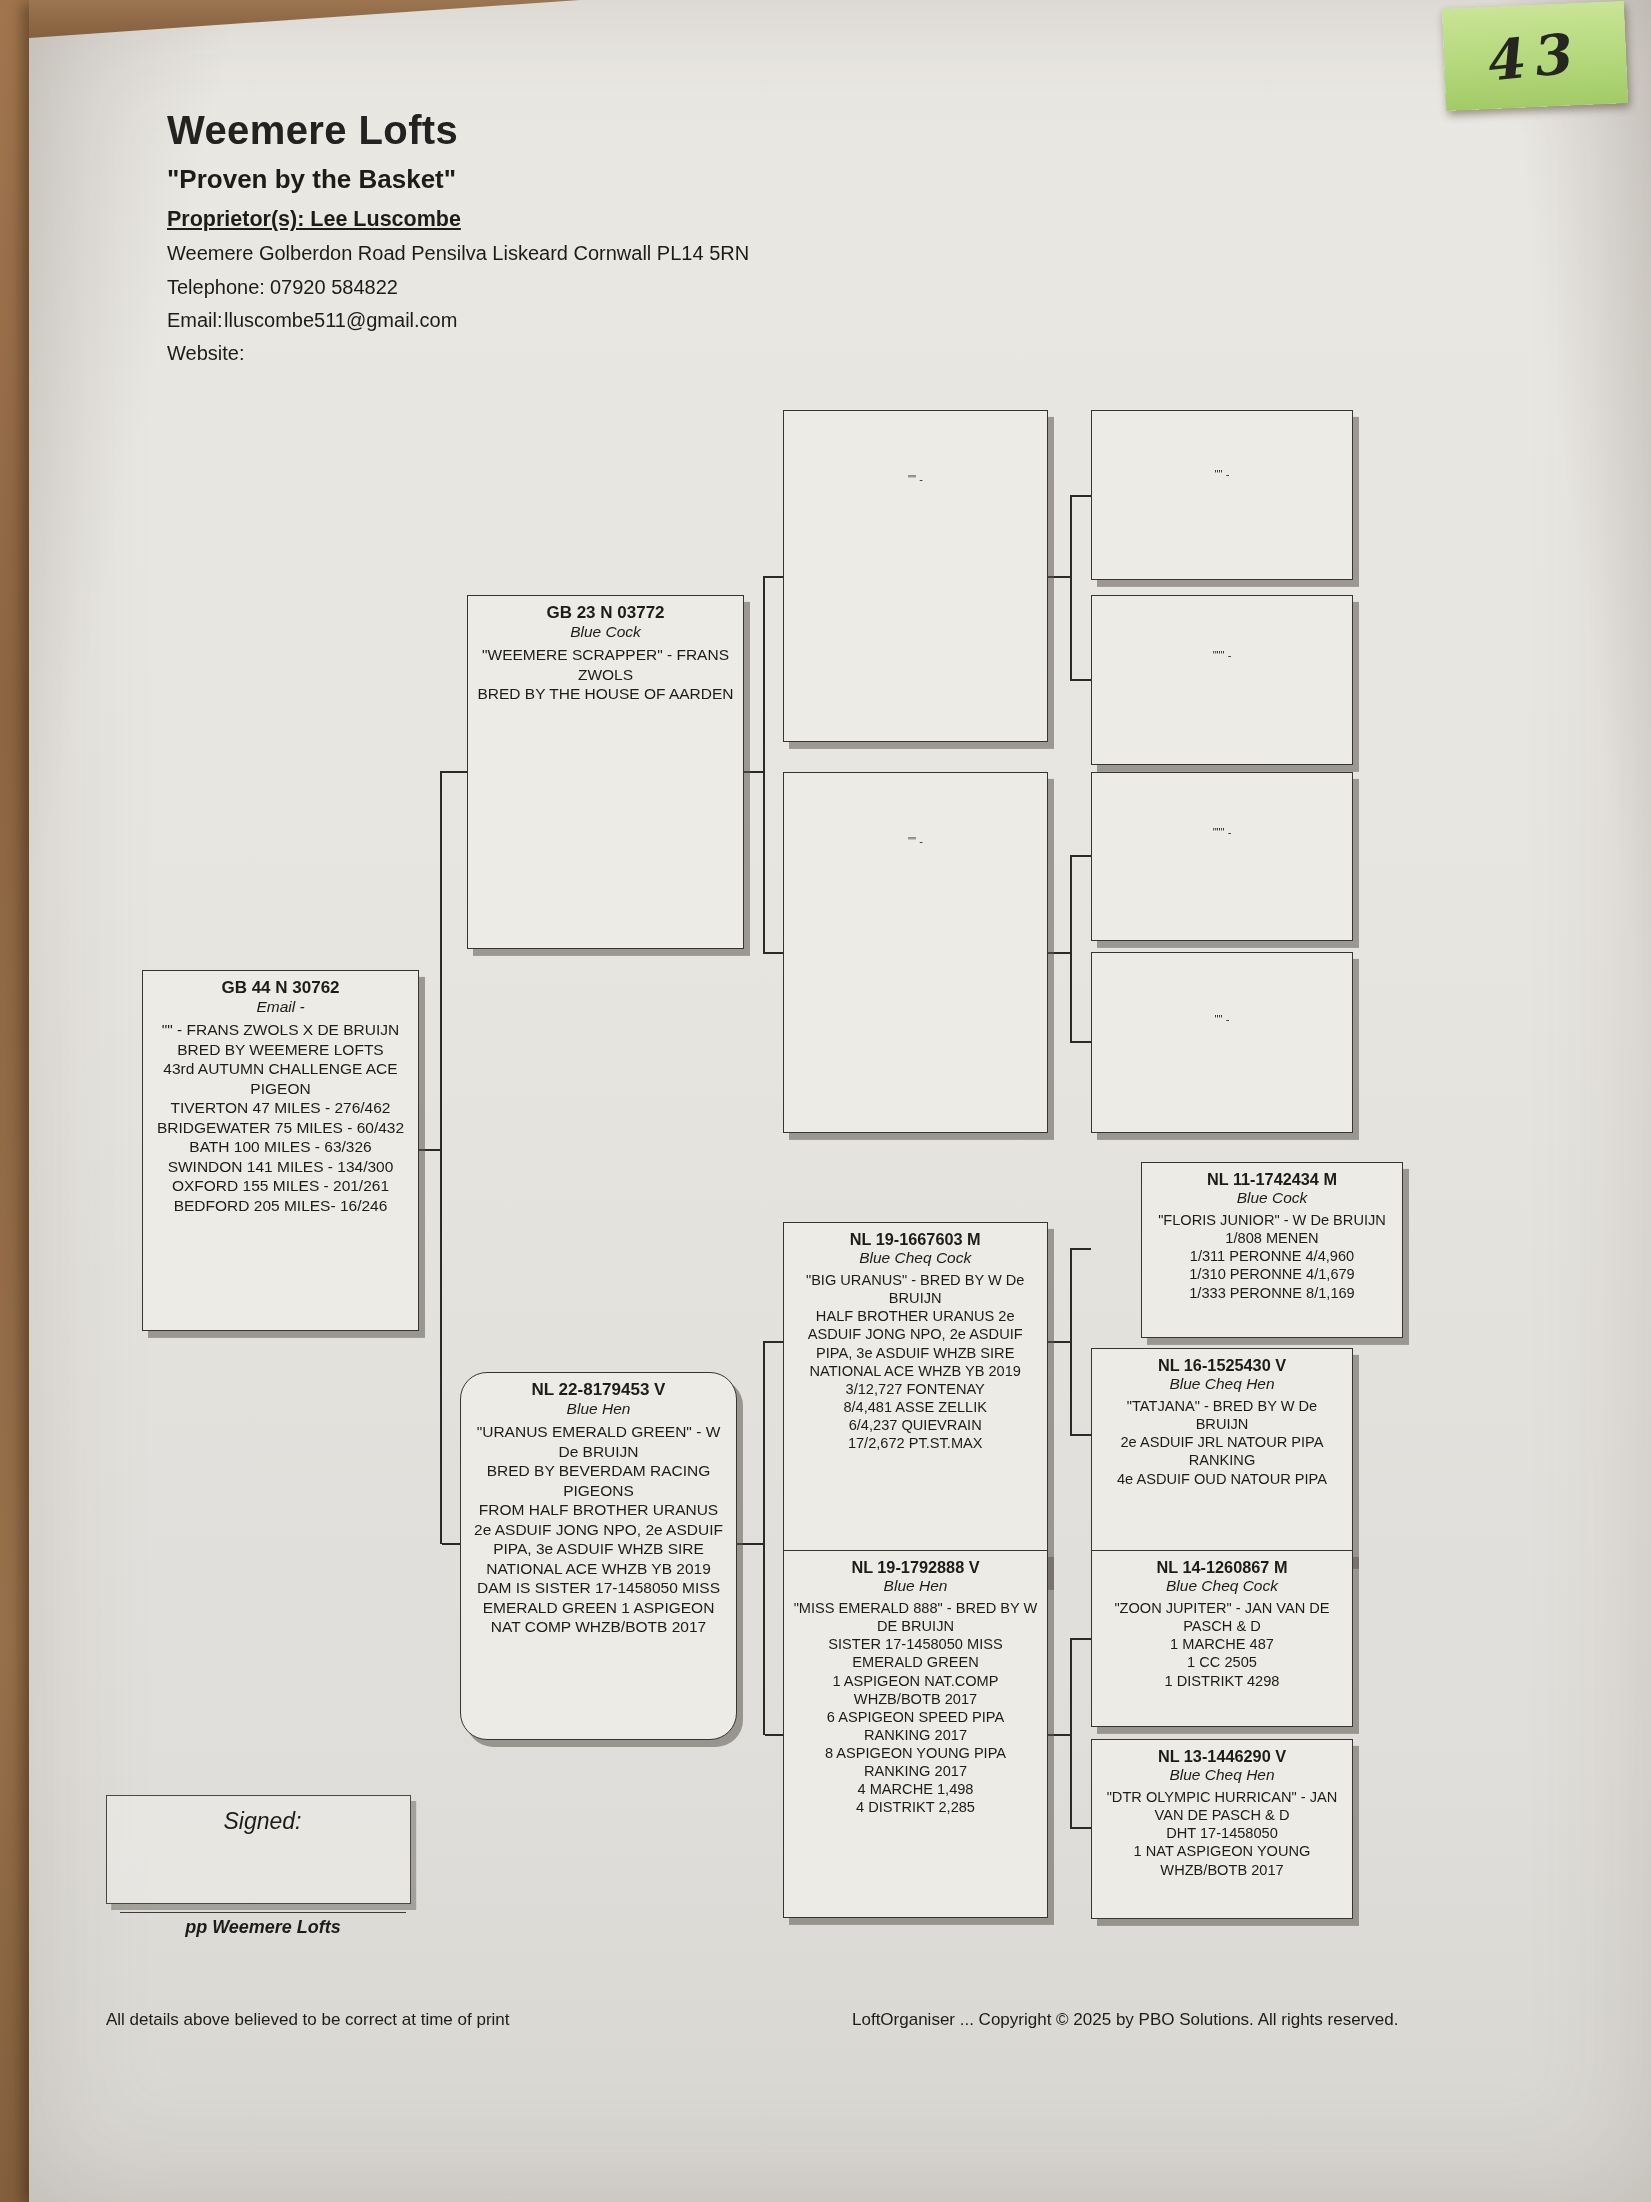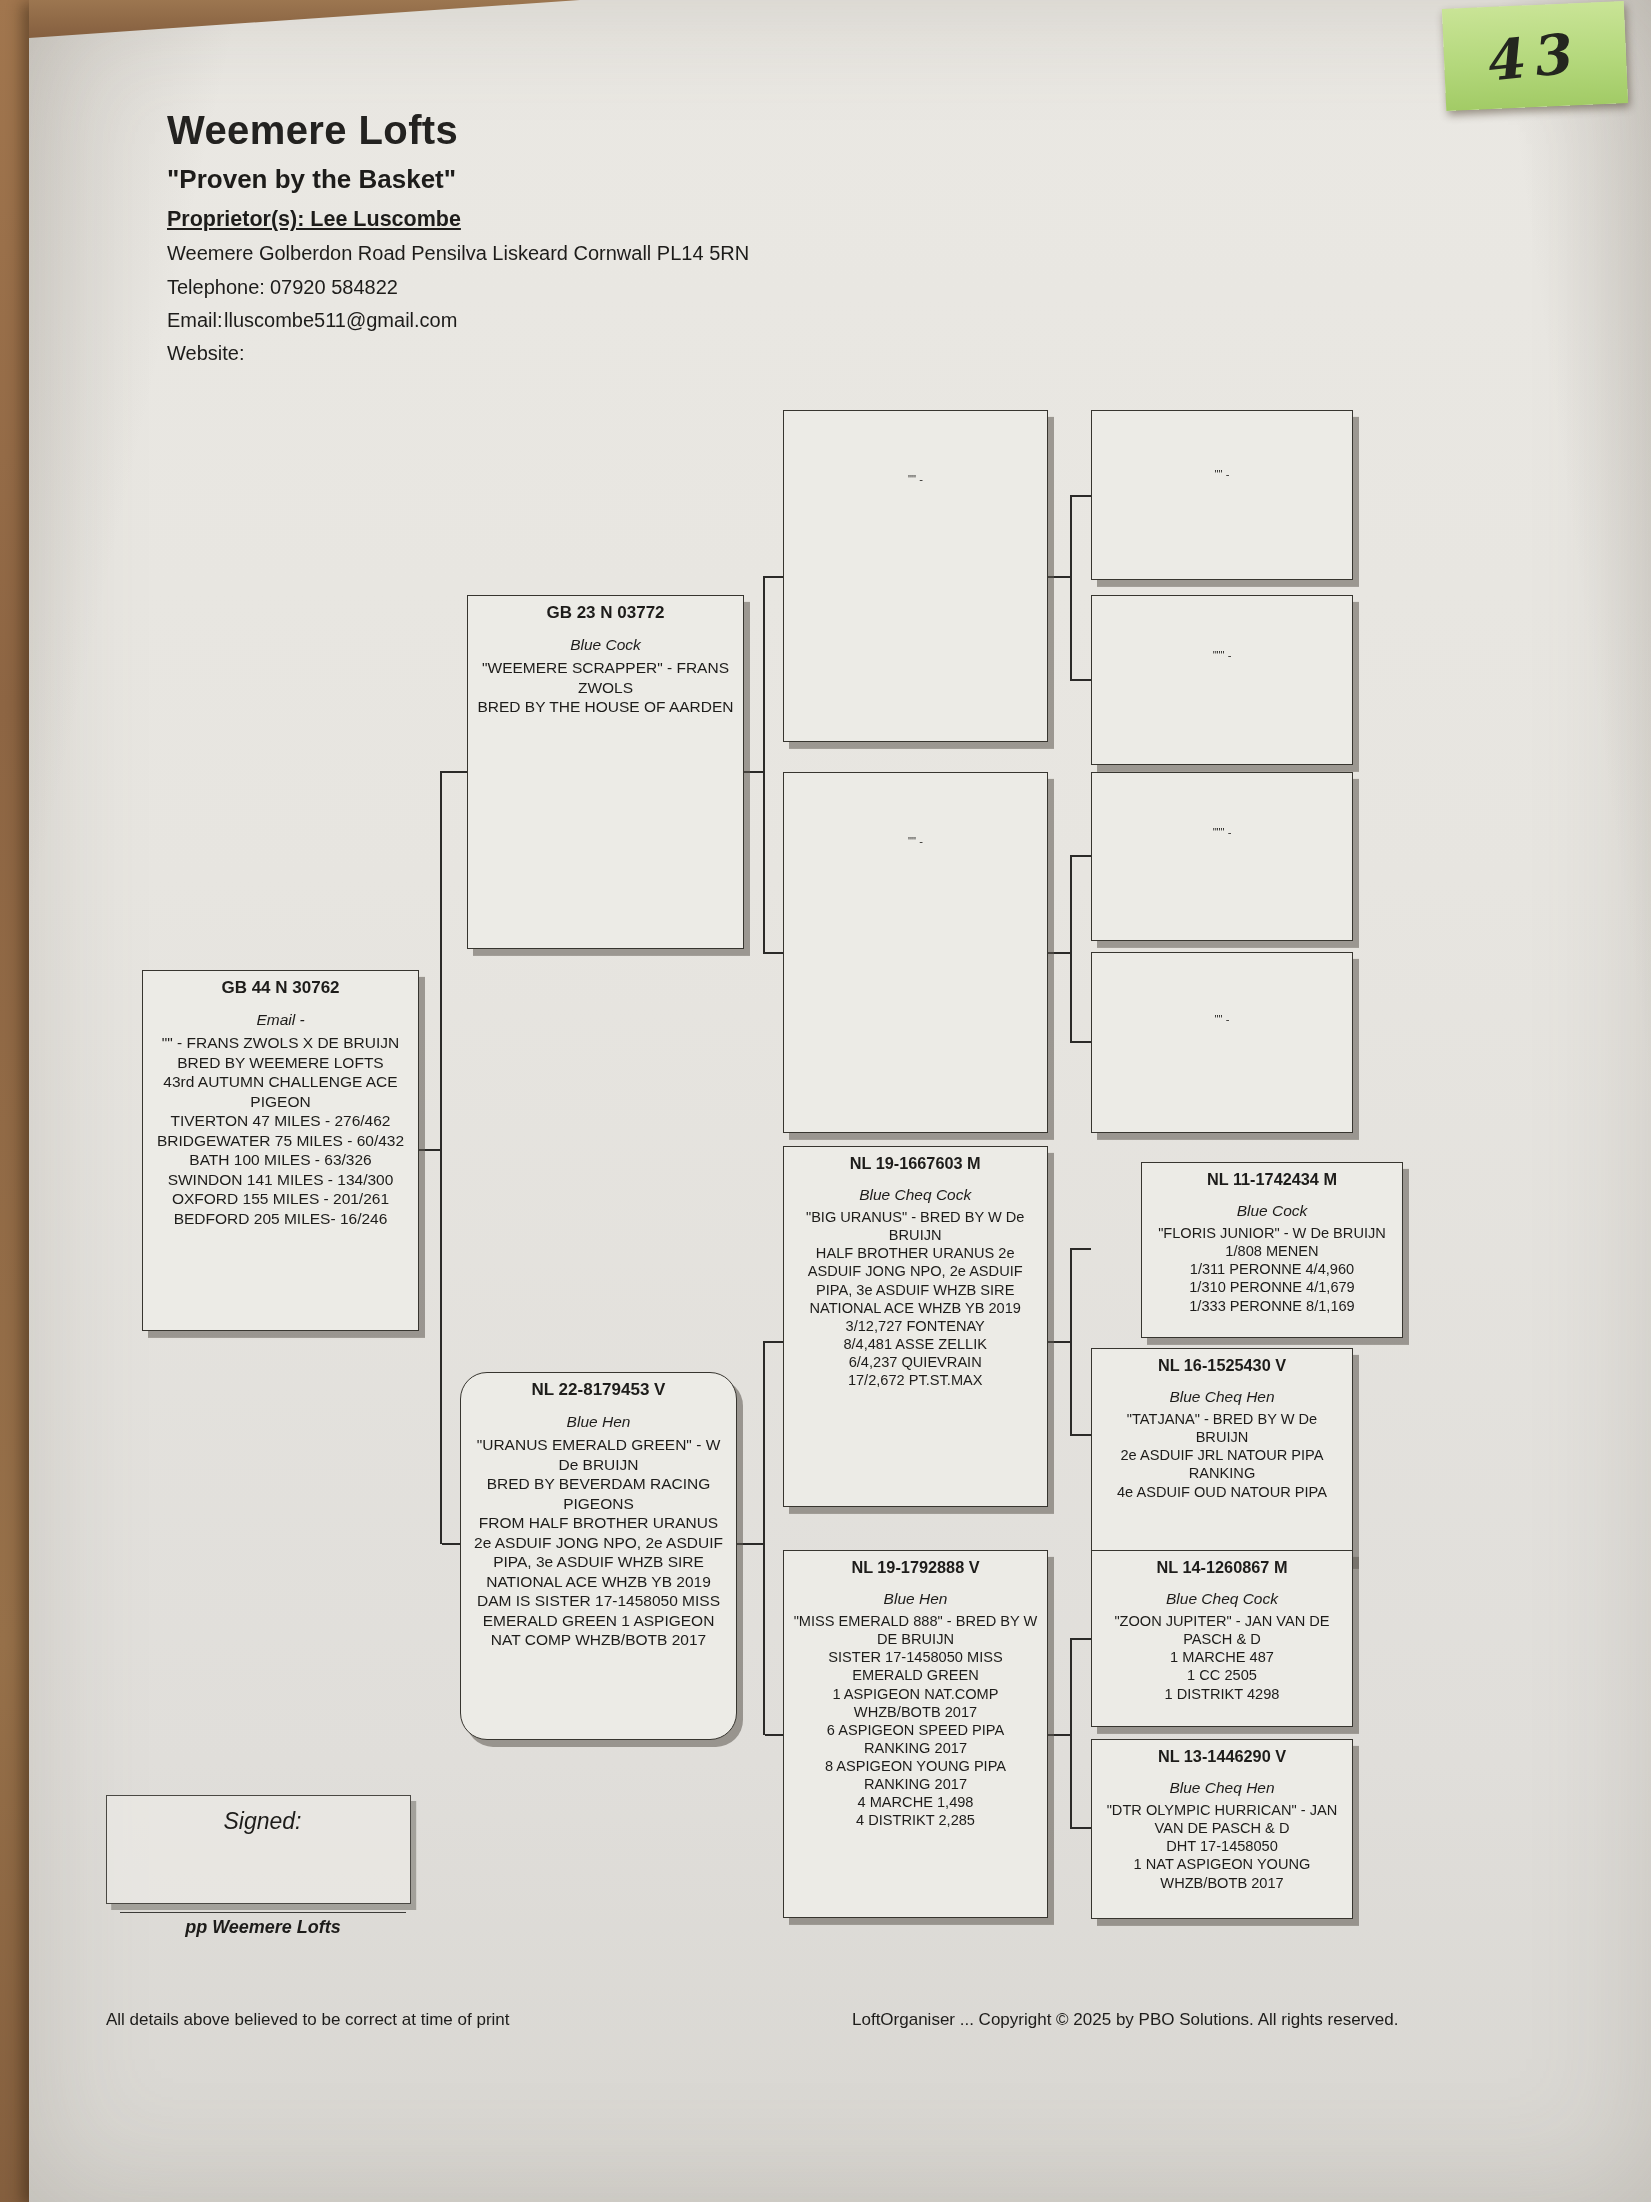--- a/index.html
+++ b/index.html
@@ -52,21 +52,21 @@
   .pbox {
     position: absolute;
     background: #ecebe6;
     border: 1.7px solid #37352f;
     box-shadow: 6px 6.9px 0 rgba(92,88,80,0.55);
     padding: 6.9px 8.6px;
     text-align: center;
     z-index: 3;
   }
   .ring { font-weight: 700; font-size: 17px; }
-  .btype { font-style: italic; font-size: 15.5px; margin-top: 13px; }
+  .btype { font-style: italic; font-size: 15.5px; margin-top: 0; }
   .bdetails { font-size: 15.5px; line-height: 1.26; margin-top: 4.3px; white-space: pre-line; }
   .sm .ring { font-size: 16.3px; }
   .sm .bdetails { font-size: 14.6px; line-height: 1.24; }
   .mark { font-size: 11.2px; color: #2f2e2c; }
 
   .cline { position: absolute; background: #2b2a28; z-index: 2; }
 
   .signed-box {
     position: absolute; left: 77px; top: 1795px; width: 305px; height: 109px;
     border: 1.7px solid #4a4843;
@@ -140,21 +140,21 @@
   </div>
 
   <div class="pbox" style="left:754px;top:410px;width:265px;height:332px;padding-top:62px;">
     <div class="mark">"" -</div>
   </div>
 
   <div class="pbox" style="left:754px;top:772px;width:265px;height:361px;padding-top:62px;">
     <div class="mark">"" -</div>
   </div>
 
-  <div class="pbox sm" style="left:754px;top:1146px;width:265px;height:361px;padding-left:8px;">
+  <div class="pbox sm" style="left:754px;top:1222px;width:265px;height:361px;padding-left:8px;">
     <div class="ring">NL 19-1667603 M</div>
     <div class="btype">Blue Cheq Cock</div>
     <div class="bdetails">"BIG URANUS" - BRED BY W De BRUIJN
 HALF BROTHER URANUS 2e ASDUIF JONG NPO, 2e ASDUIF PIPA, 3e ASDUIF WHZB SIRE NATIONAL ACE WHZB YB 2019
 3/12,727 FONTENAY
 8/4,481 ASSE ZELLIK
 6/4,237 QUIEVRAIN
 17/2,672 PT.ST.MAX</div>
   </div>
 

